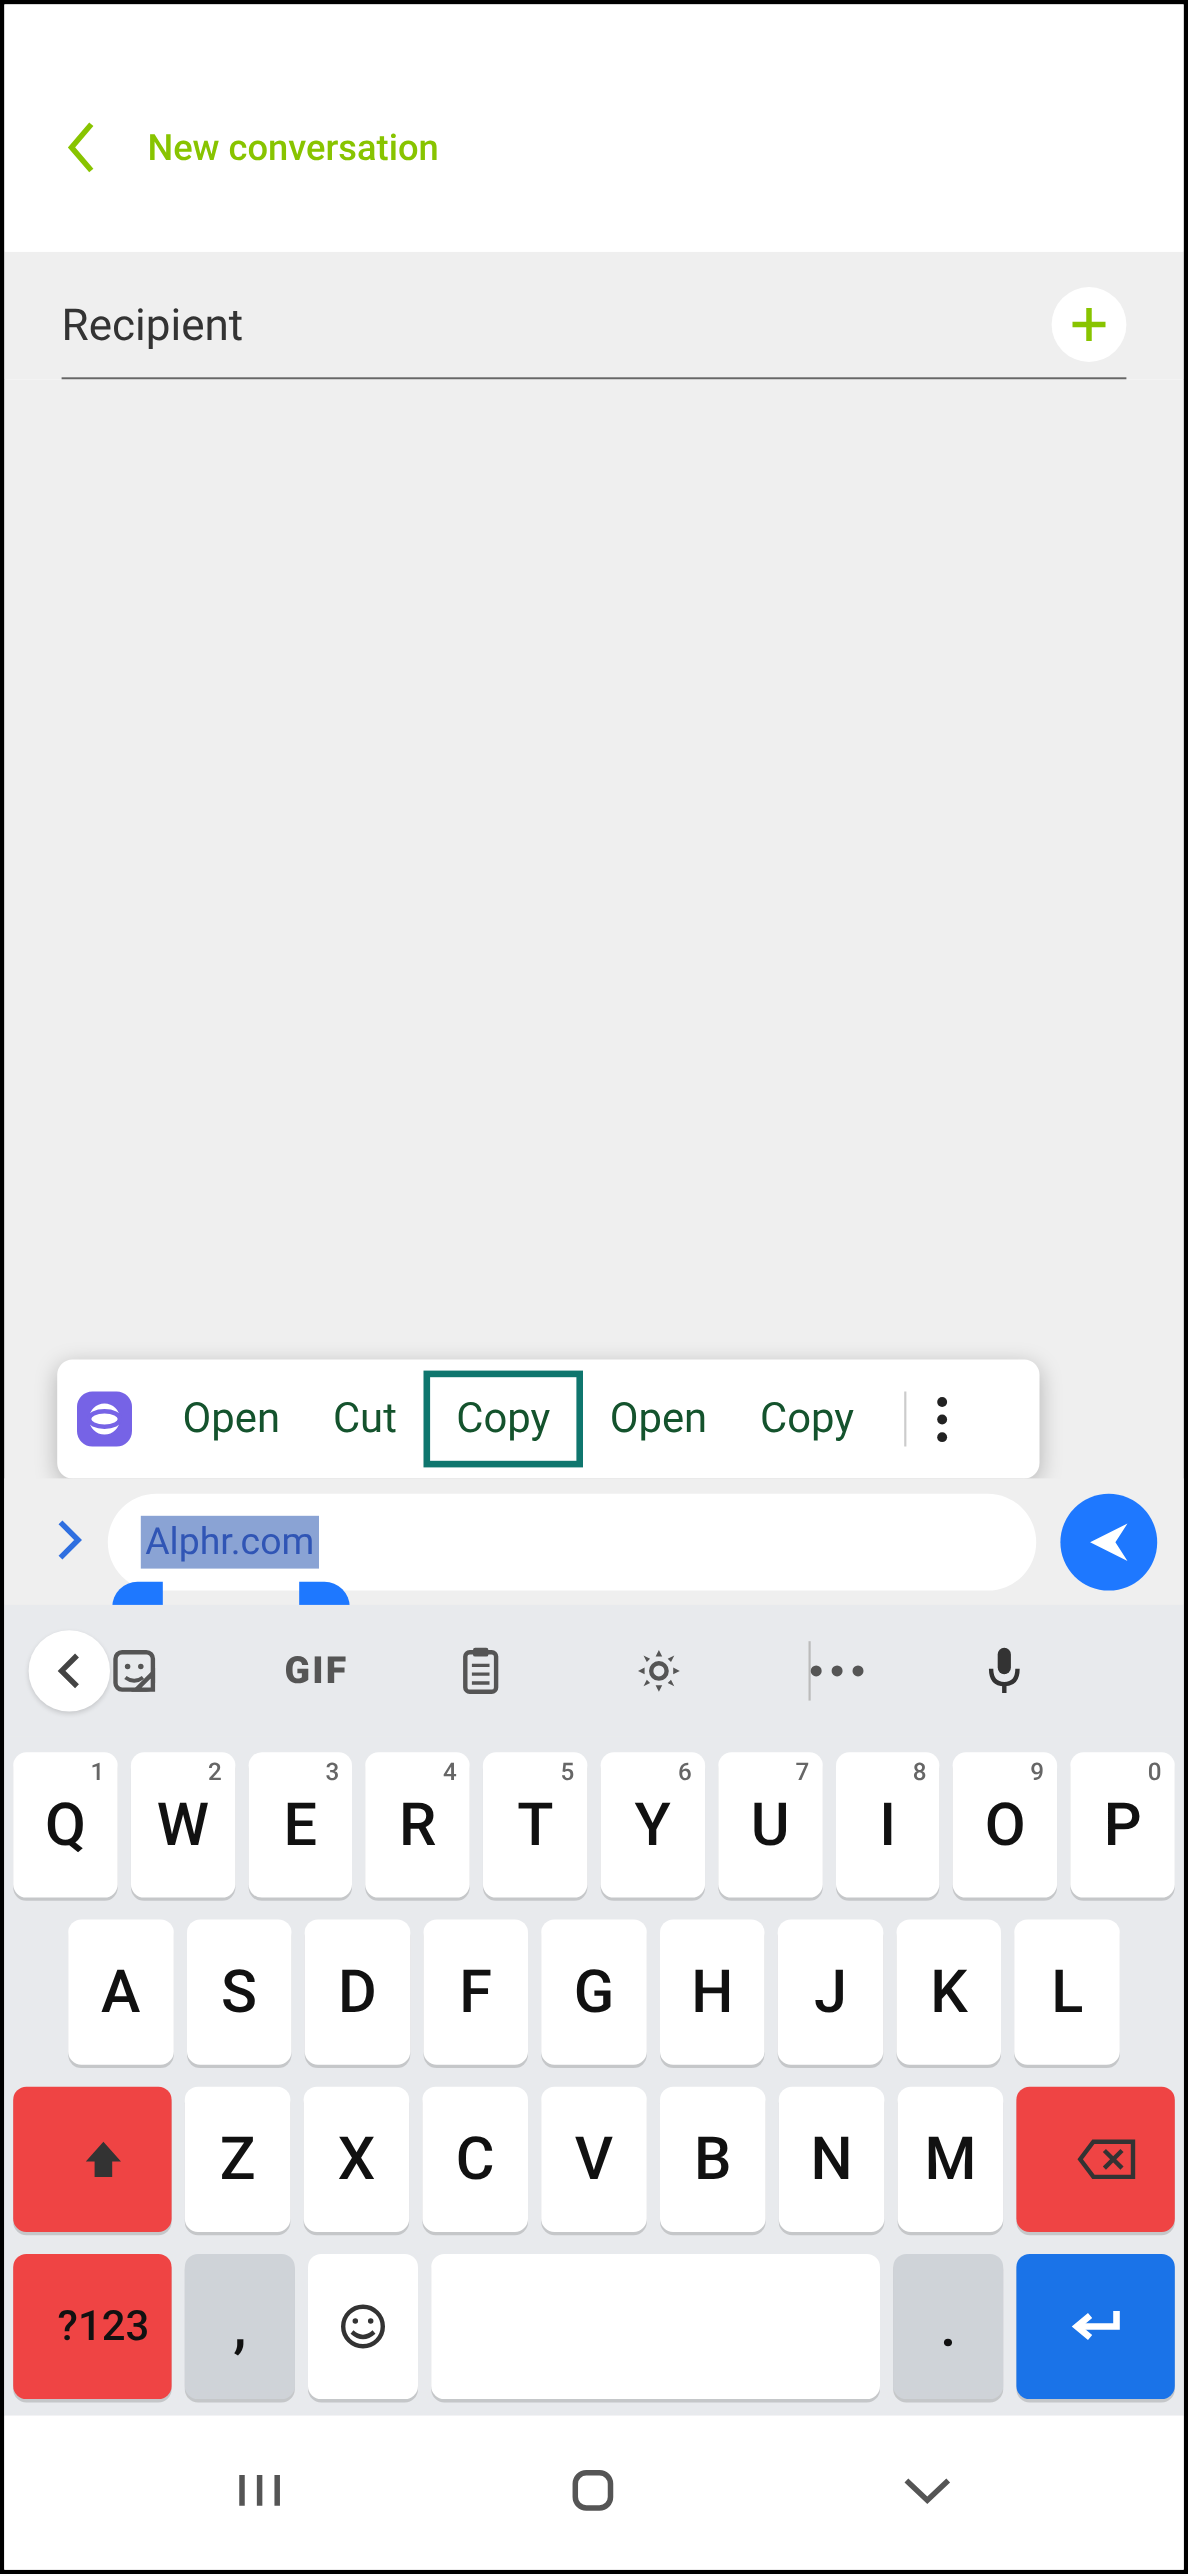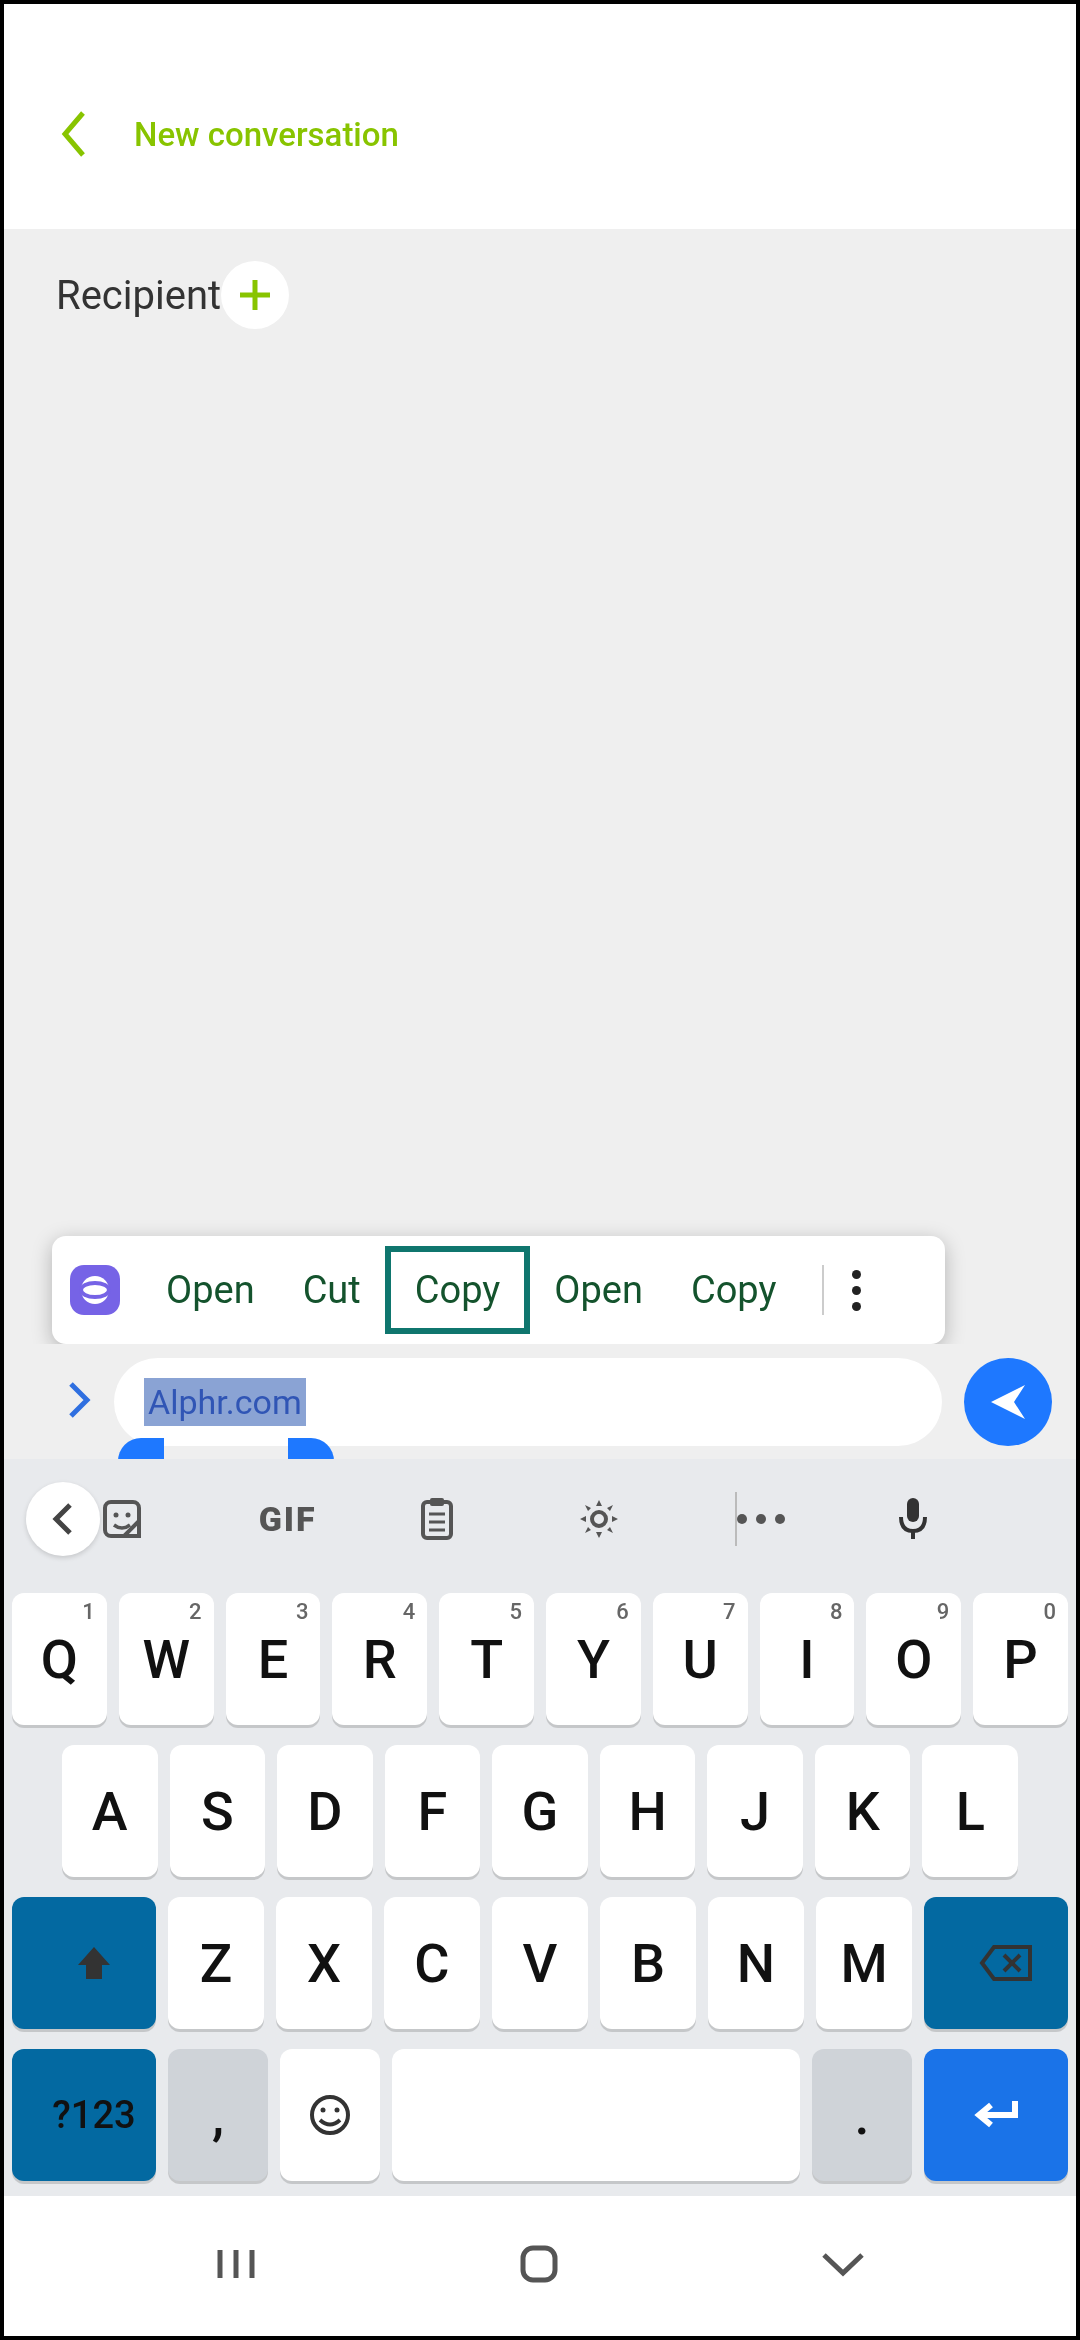--- a/index.html
+++ b/index.html
@@ -6,21 +6,21 @@
   html, body { width: 1080px; height: 2340px; background: #ffffff; overflow: hidden; }
   .frame { width: 1080px; height: 2340px; border: 4px solid #000; position: relative; background: #fff; }
 
   
   .header { height: 225px; background: #fff; display: flex; align-items: center; padding: 35px 55px 0; }
   .back-arrow { width: 30px; height: 50px; display:flex; align-items:center; justify-content:center; }
   .back-arrow svg { stroke: #88c400; stroke-width: 5; fill: none; }
   .header-title { margin-left: 45px; font-size: 33px; color: #88c400; font-weight: 500; }
 
   
-  .recipient-area { background: #efefef; padding: 26px 52px 0; display:flex; flex-direction:row; }
+  .recipient-area { background: #efefef; padding: 26px 52px 0; display:flex; flex-direction:column; }
   .recipient-row { display:flex; align-items:center; justify-content:space-between; height: 80px; }
   .recipient-label { font-size: 40px; color: #333; }
   .add-btn { width: 68px; height: 68px; border-radius: 50%; background: #fff; display:flex; align-items:center; justify-content:center; }
   .add-btn svg { stroke: #88c400; stroke-width: 5; }
   .recipient-underline { height: 2px; background: #666; margin-top: 8px; }
 
   
   .context-menu {
     position: absolute;
     left: 48px;
@@ -38,21 +38,21 @@
   .ctx-icon svg circle { fill:#fff; }
   .ctx-item { font-size: 38px; color: #14532d; padding: 10px 24px; cursor: pointer; }
   .ctx-item.highlighted { border: 6px solid #0f766e; padding: 16px 24px; }
   .ctx-sep { width: 2px; height: 50px; background: #ccc; margin: 0 14px 0 22px; }
   .ctx-more { display:flex; flex-direction:column; gap:7px; padding: 0 14px; cursor:pointer; }
   .ctx-more span { width:9px; height:9px; background:#222; border-radius:50%; }
 
   
   .input-row {
     position:absolute;
-    left:16px; right:0;
+    left:0; right:0;
     top: 1340px;
     height: 115px;
     background:#efefef;
     display:flex;
     align-items:center;
     padding: 0 24px 0 46px;
     gap: 22px;
   }
   .expand-arrow svg { stroke:#2f6fe0; stroke-width:5; fill:none; }
   .text-input {
@@ -119,21 +119,21 @@
     justify-content:center;
     font-size: 54px;
     font-weight: 500;
     color:#111;
     position:relative;
     height: 132px;
     flex:1;
   }
   .key .sub { position:absolute; top:6px; right:12px; font-size:22px; color:#666; }
   .krow.r2 { padding: 0 50px; }
-  .key.fn { background:#0369a1;padding-left:20px; }
+  .key.fn { background:#ef4444;padding-left:20px; }
   .key.shift { flex: 0 0 144px; }
   .key.bksp { flex: 0 0 144px; }
   .krow.r4 { gap:12px; }
   .key.sym { flex:0 0 144px; font-size:38px; }
   .key.comma { flex:0 0 100px; background:#cfd3d8; }
   .key.emoji { flex:0 0 100px; }
   .key.space { flex:1; }
   .key.period { flex:0 0 100px; background:#cfd3d8; }
   .key.enter { flex:0 0 144px; background:#1a73e8; }
   .key.enter svg { stroke:#fff; stroke-width:6; fill:none; }

